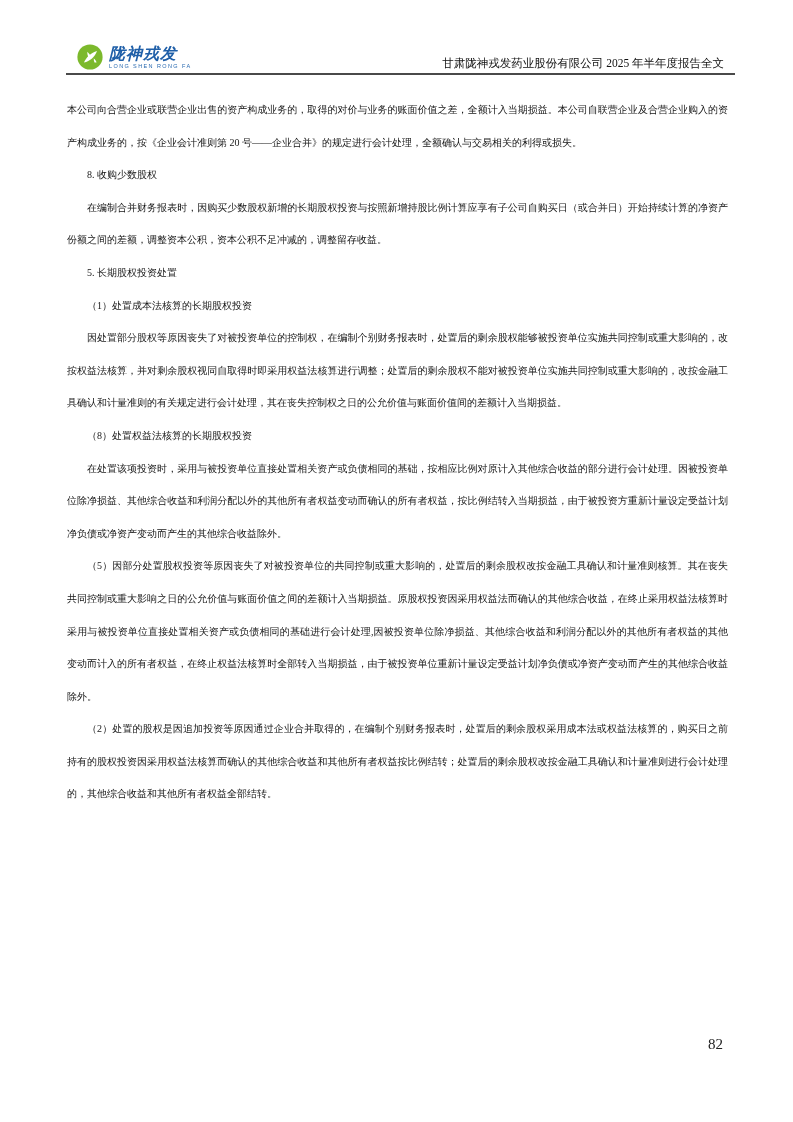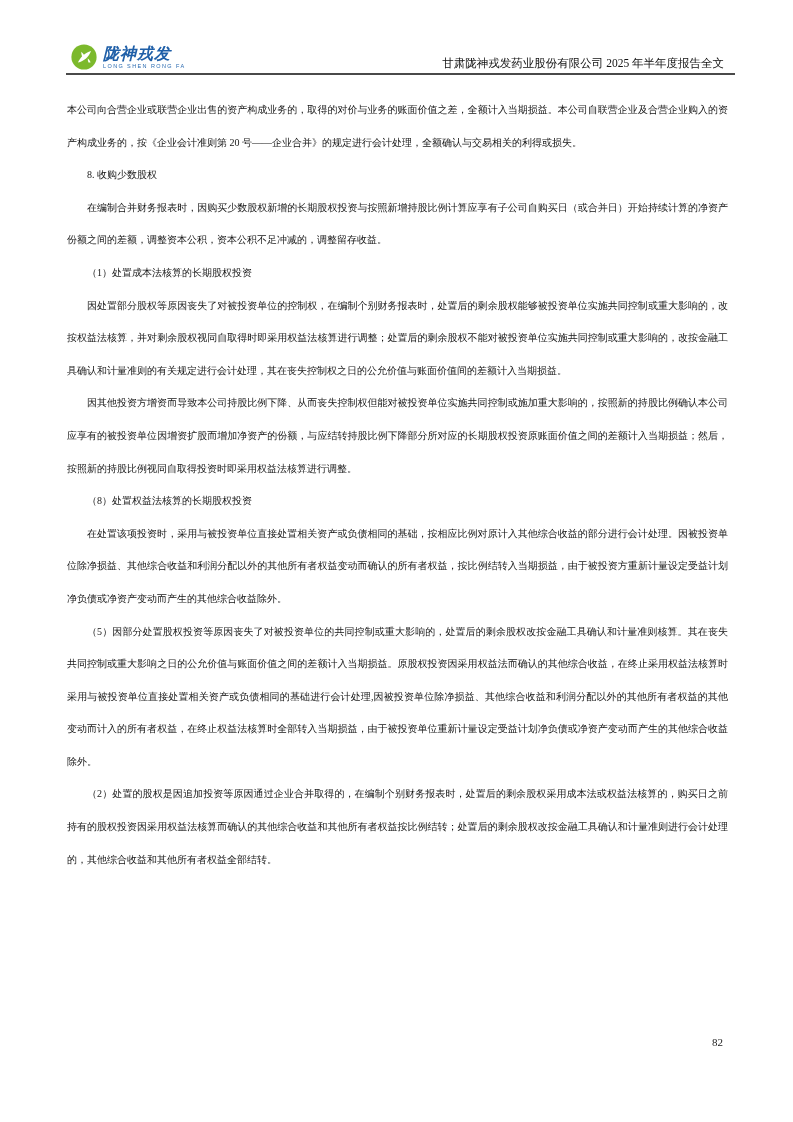--- a/index.html
+++ b/index.html
@@ -6,21 +6,21 @@
   .page{
     position:relative;
     width:793px;height:1122px;
     background:#ffffff;
     overflow:hidden;
     font-family:"Liberation Serif","DejaVu Serif",serif;
     color:#161616;
   }
   
   .header-logo{
-    position:absolute;left:70px;top:43px;
+    position:absolute;left:76px;top:43px;
     display:flex;align-items:flex-start;gap:5px;
   }
   .logo-icon{width:28px;height:28px;display:block;}
   .logo-text-block{display:flex;flex-direction:column;margin-top:2px;}
   .logo-cn{
     font-family:"Liberation Sans","DejaVu Sans",sans-serif;
     font-weight:bold;font-style:italic;
     font-size:16px;line-height:17px;letter-spacing:1px;
     color:#1f5fa8;white-space:nowrap;
   }
@@ -42,21 +42,21 @@
   .doc-body{
     position:absolute;left:67px;top:94px;width:661px;
     font-size:10px;line-height:32.6px;
     text-align:justify;
   }
   .doc-body p{margin:0;padding:0;}
   .doc-body p.indent{text-indent:2em;}
   
   .page-number{
     position:absolute;right:70px;top:1036px;
-    font-size:11px;color:#222222;
+    font-size:15px;color:#222222;
   }
 </style>
 </head>
 <body>
 
 <div class="page">
 
   <div class="header-logo">
     <span>
       <svg class="logo-icon" viewBox="0 0 30 30" aria-hidden="true">
@@ -73,23 +73,23 @@
   </div>
 
   <div class="header-title">甘肃陇神戎发药业股份有限公司 2025 年半年度报告全文</div>
 
   <div class="header-rule"></div>
 
   <div class="doc-body">
       <p>本公司向合营企业或联营企业出售的资产构成业务的，取得的对价与业务的账面价值之差，全额计入当期损益。本公司自联营企业及合营企业购入的资产构成业务的，按《企业会计准则第 20 号——企业合并》的规定进行会计处理，全额确认与交易相关的利得或损失。</p>
       <p class="indent">8. 收购少数股权</p>
       <p class="indent">在编制合并财务报表时，因购买少数股权新增的长期股权投资与按照新增持股比例计算应享有子公司自购买日（或合并日）开始持续计算的净资产份额之间的差额，调整资本公积，资本公积不足冲减的，调整留存收益。</p>
+      <p class="indent">5. 长期股权投资处置</p>
       <p class="indent">（1）处置成本法核算的长期股权投资</p>
       <p class="indent">因处置部分股权等原因丧失了对被投资单位的控制权，在编制个别财务报表时，处置后的剩余股权能够被投资单位实施共同控制或重大影响的，改按权益法核算，并对剩余股权视同自取得时即采用权益法核算进行调整；处置后的剩余股权不能对被投资单位实施共同控制或重大影响的，改按金融工具确认和计量准则的有关规定进行会计处理，其在丧失控制权之日的公允价值与账面价值间的差额计入当期损益。</p>
-      <p class="indent">因其他投资方增资而导致本公司持股比例下降、从而丧失控制权但能对被投资单位实施共同控制或施加重大影响的，按照新的持股比例确认本公司应享有的被投资单位因增资扩股而增加净资产的份额，与应结转持股比例下降部分所对应的长期股权投资原账面价值之间的差额计入当期损益；然后，按照新的持股比例视同自取得投资时即采用权益法核算进行调整。</p>
       <p class="indent">（8）处置权益法核算的长期股权投资</p>
       <p class="indent">在处置该项投资时，采用与被投资单位直接处置相关资产或负债相同的基础，按相应比例对原计入其他综合收益的部分进行会计处理。因被投资单位除净损益、其他综合收益和利润分配以外的其他所有者权益变动而确认的所有者权益，按比例结转入当期损益，由于被投资方重新计量设定受益计划净负债或净资产变动而产生的其他综合收益除外。</p>
       <p class="indent">（5）因部分处置股权投资等原因丧失了对被投资单位的共同控制或重大影响的，处置后的剩余股权改按金融工具确认和计量准则核算。其在丧失共同控制或重大影响之日的公允价值与账面价值之间的差额计入当期损益。原股权投资因采用权益法而确认的其他综合收益，在终止采用权益法核算时采用与被投资单位直接处置相关资产或负债相同的基础进行会计处理,因被投资单位除净损益、其他综合收益和利润分配以外的其他所有者权益的其他变动而计入的所有者权益，在终止权益法核算时全部转入当期损益，由于被投资单位重新计量设定受益计划净负债或净资产变动而产生的其他综合收益除外。</p>
       <p class="indent">（2）处置的股权是因追加投资等原因通过企业合并取得的，在编制个别财务报表时，处置后的剩余股权采用成本法或权益法核算的，购买日之前持有的股权投资因采用权益法核算而确认的其他综合收益和其他所有者权益按比例结转；处置后的剩余股权改按金融工具确认和计量准则进行会计处理的，其他综合收益和其他所有者权益全部结转。</p>
     </div>
 
   <div class="page-number">82</div>
 
 </div>
 

